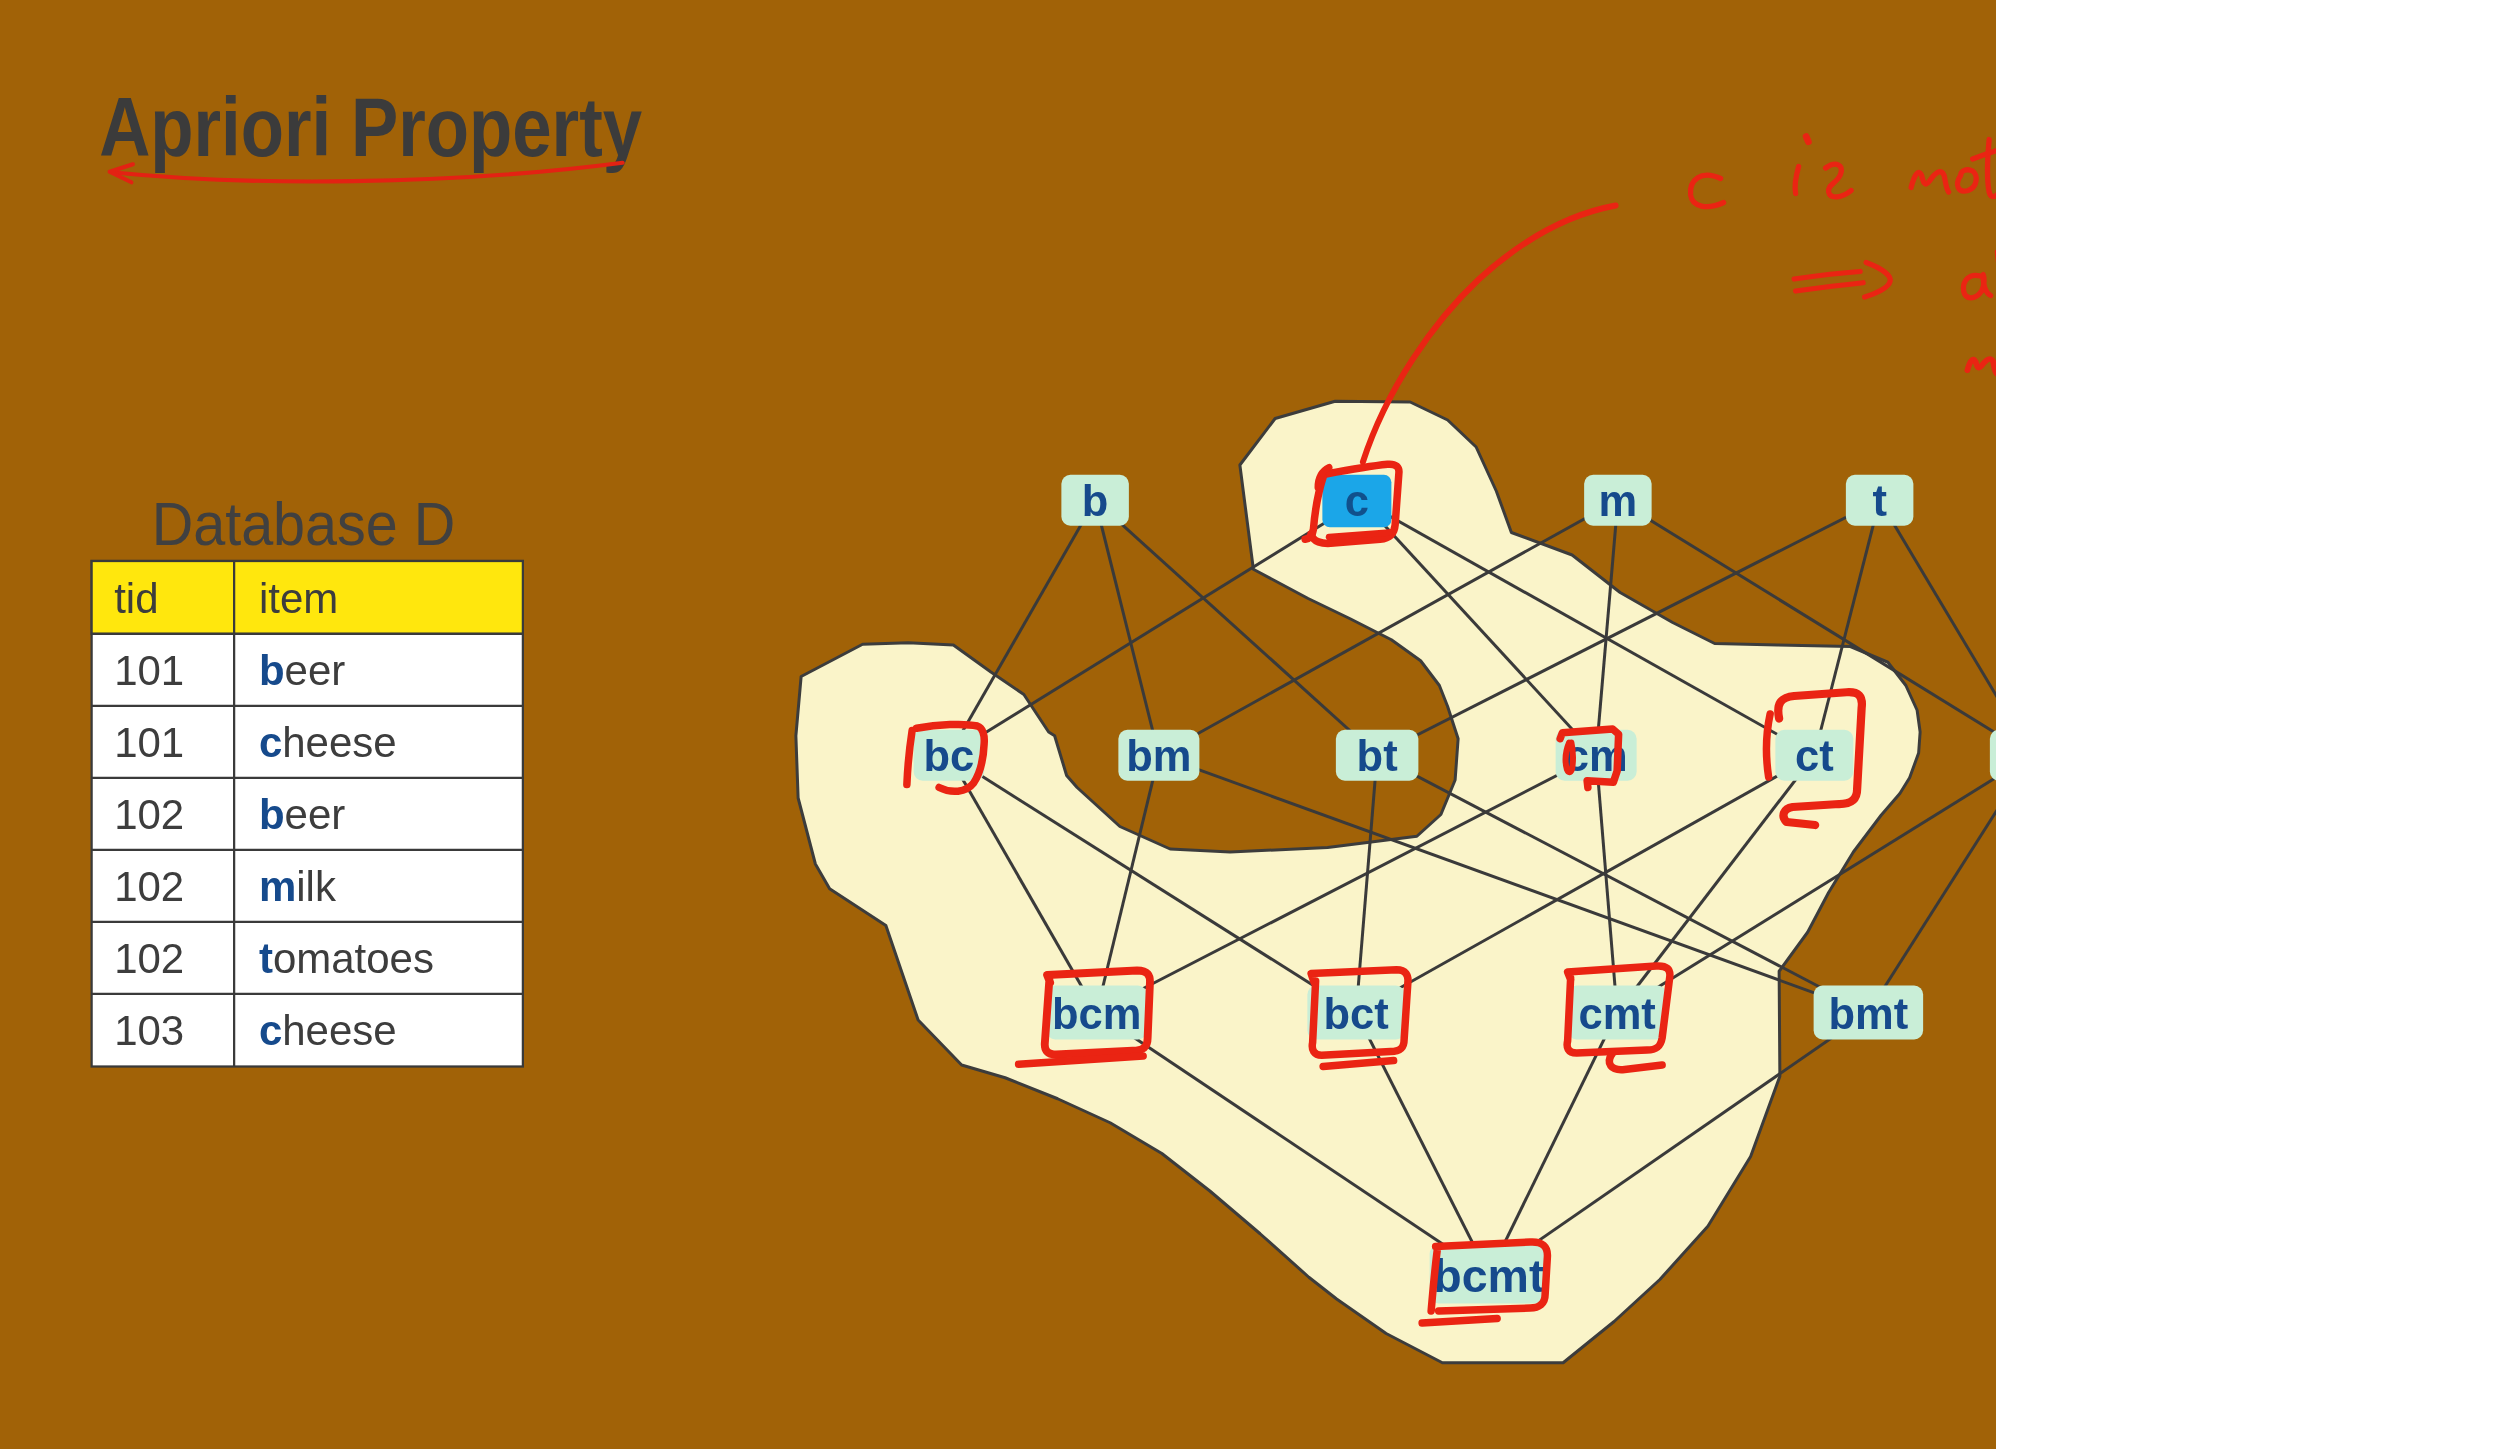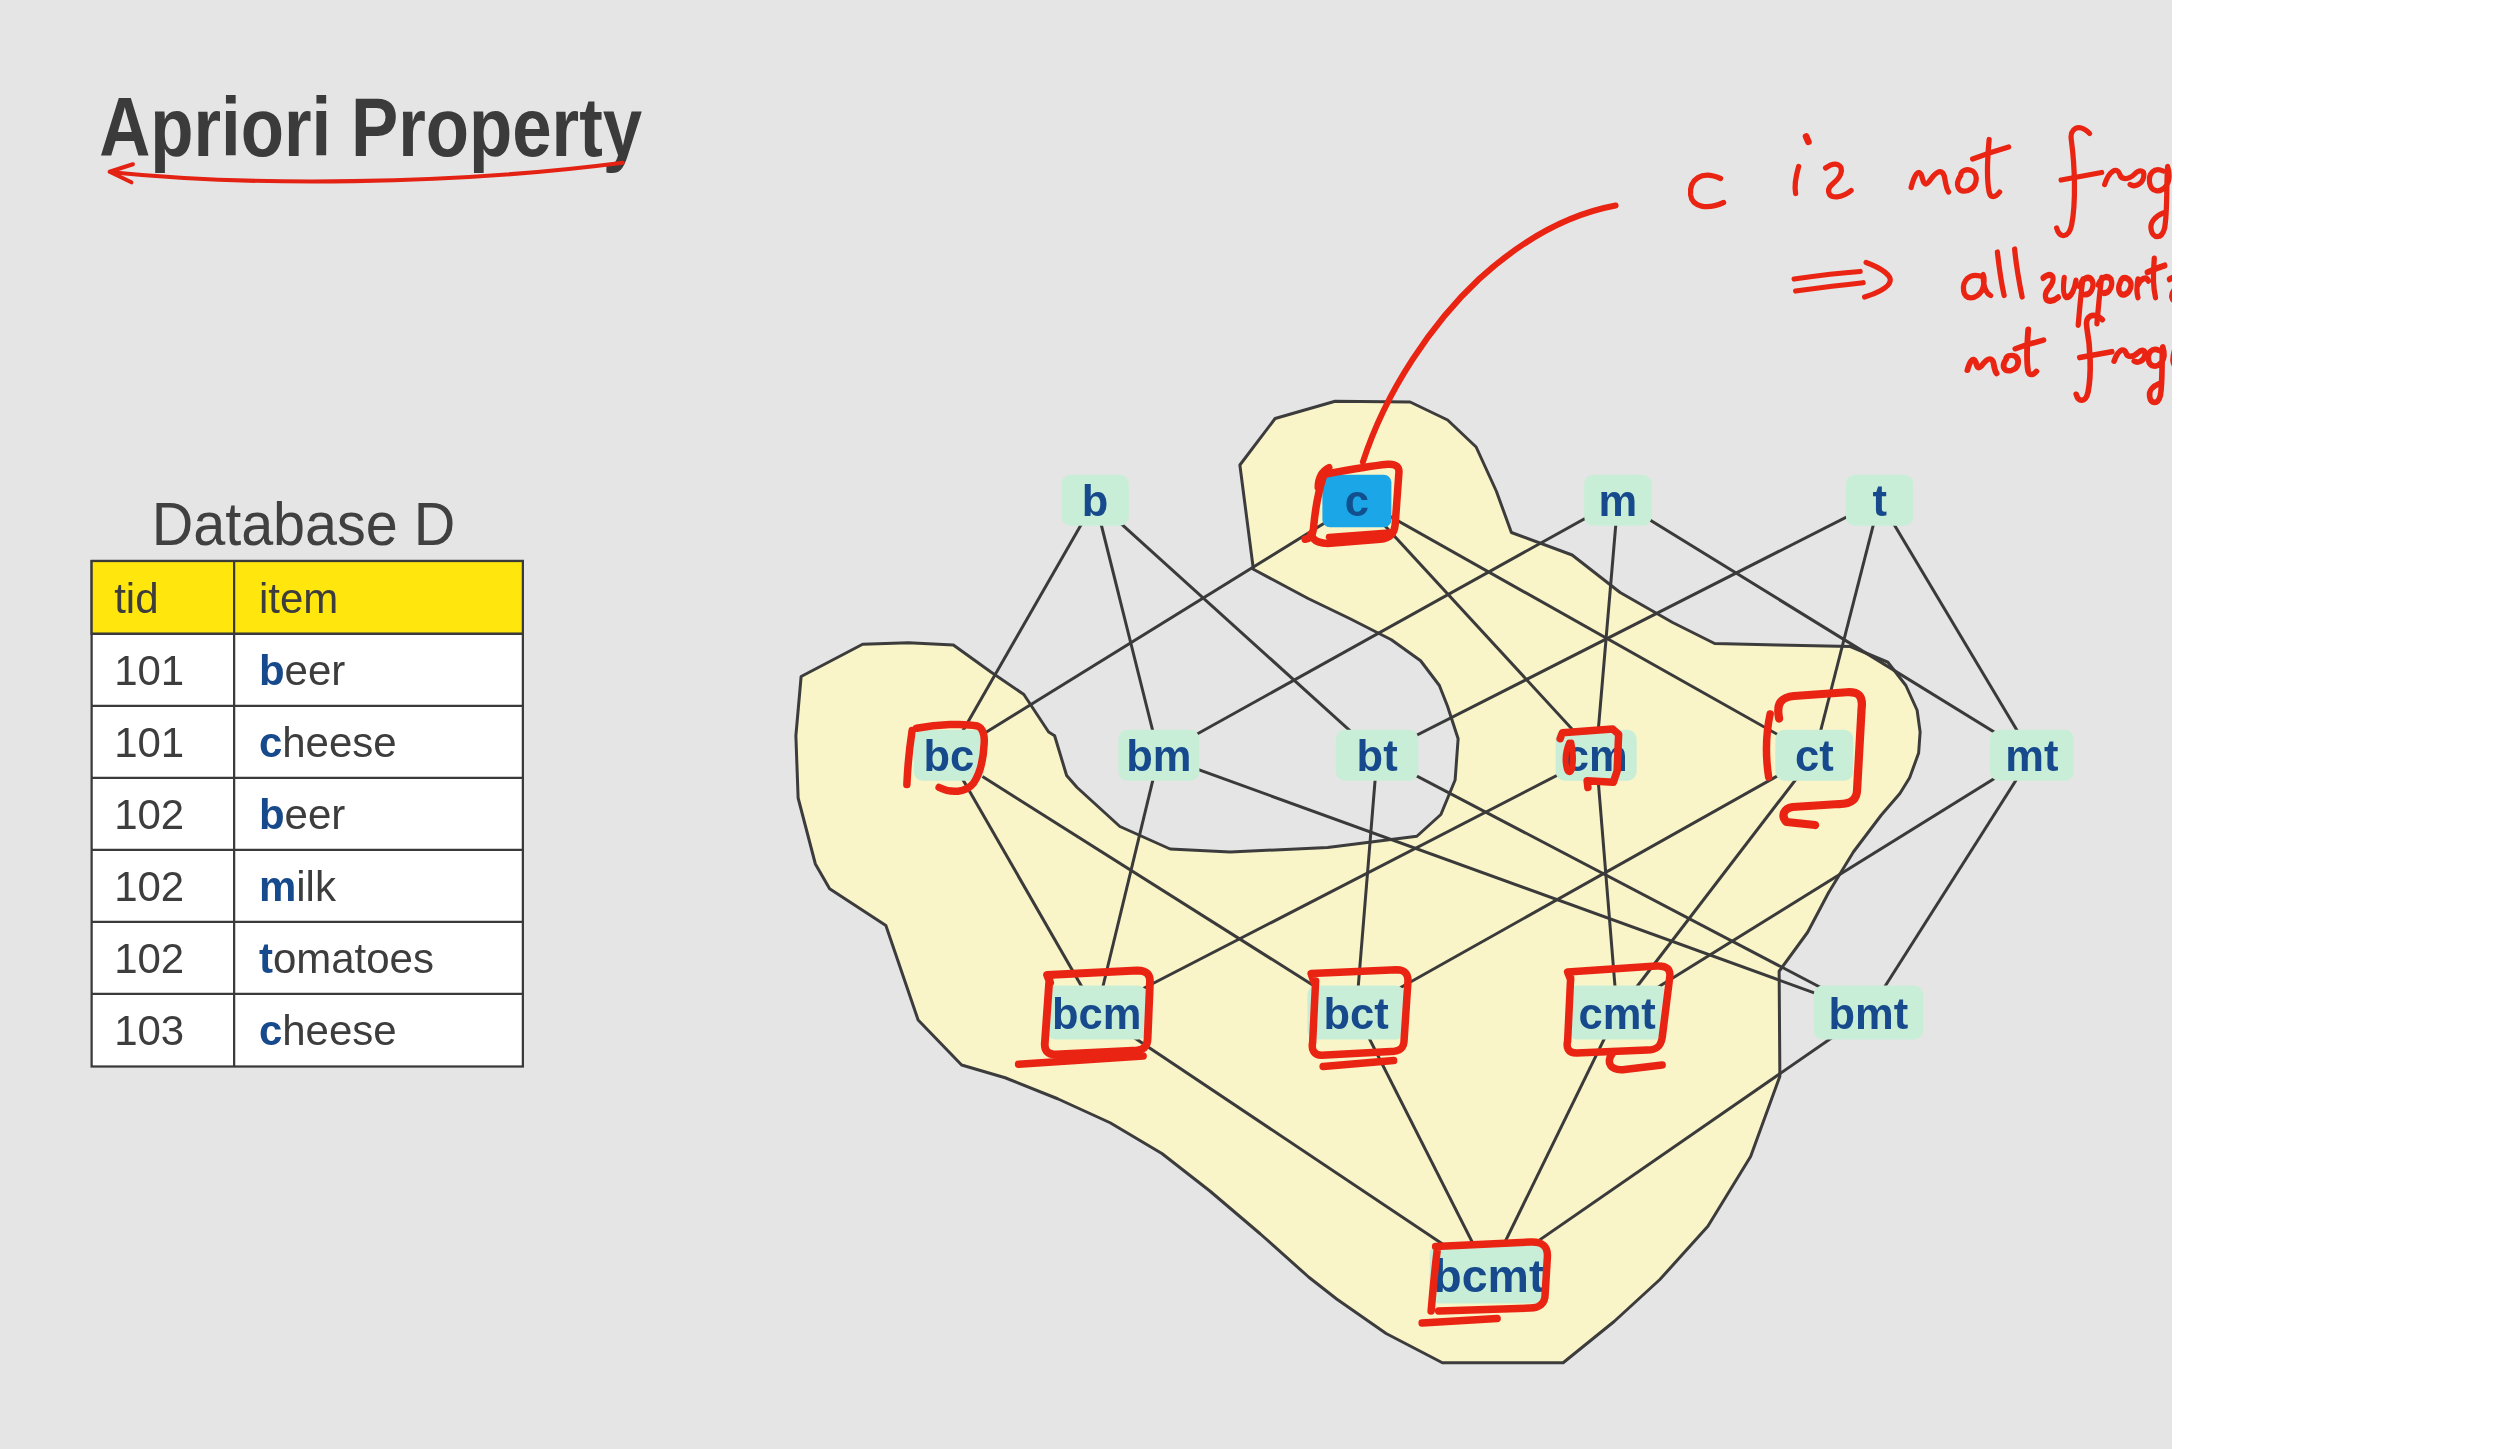--- a/index.html
+++ b/index.html
@@ -1,16 +1,16 @@
 <!DOCTYPE html>
 <html style="font-size:12px"><head>
 <meta charset="utf-8">
 <style>
 html,body{margin:0;padding:0;background:#ffffff;}
-#page{position:relative;width:2172px;height:1449px;background:#e5e5e5;overflow:hidden;
+#page{position:relative;width:1996px;height:1449px;background:#a16207;overflow:hidden;
 font-family:"Liberation Sans", sans-serif;}
 </style>
 </head>
 <body>
 <div id="page">
 <svg width="2512" height="1449" viewBox="0 0 3349 1932">
 
 <text x="132" y="208" font-size="110" font-weight="bold" fill="#3b3b3b" textLength="724" lengthAdjust="spacingAndGlyphs" font-family="Liberation Sans, sans-serif">Apriori Property</text>
 <path d="M 830 217 C 600 247 330 248 152 230" fill="none" stroke="#e32213" stroke-width="5.5" stroke-linecap="round"></path>
 <path d="M 177 219 L 146 229 L 175 243" fill="none" stroke="#e32213" stroke-width="5.5" stroke-linecap="round" stroke-linejoin="round"></path>

